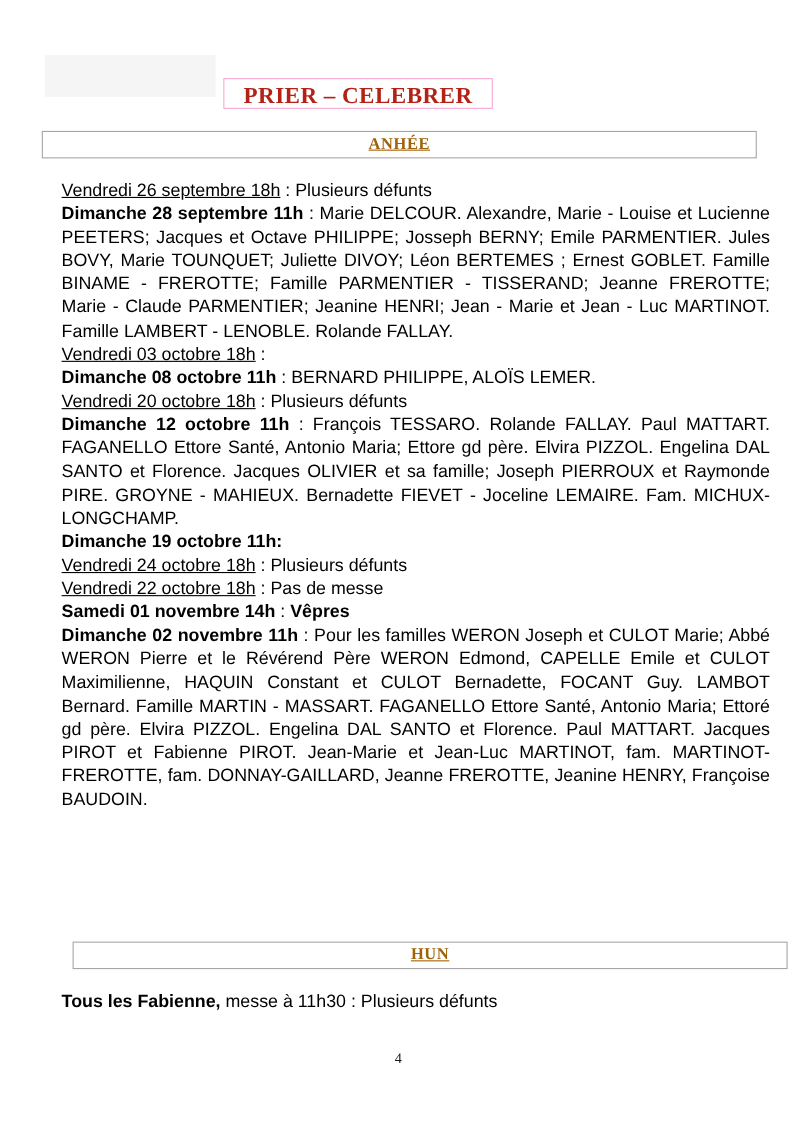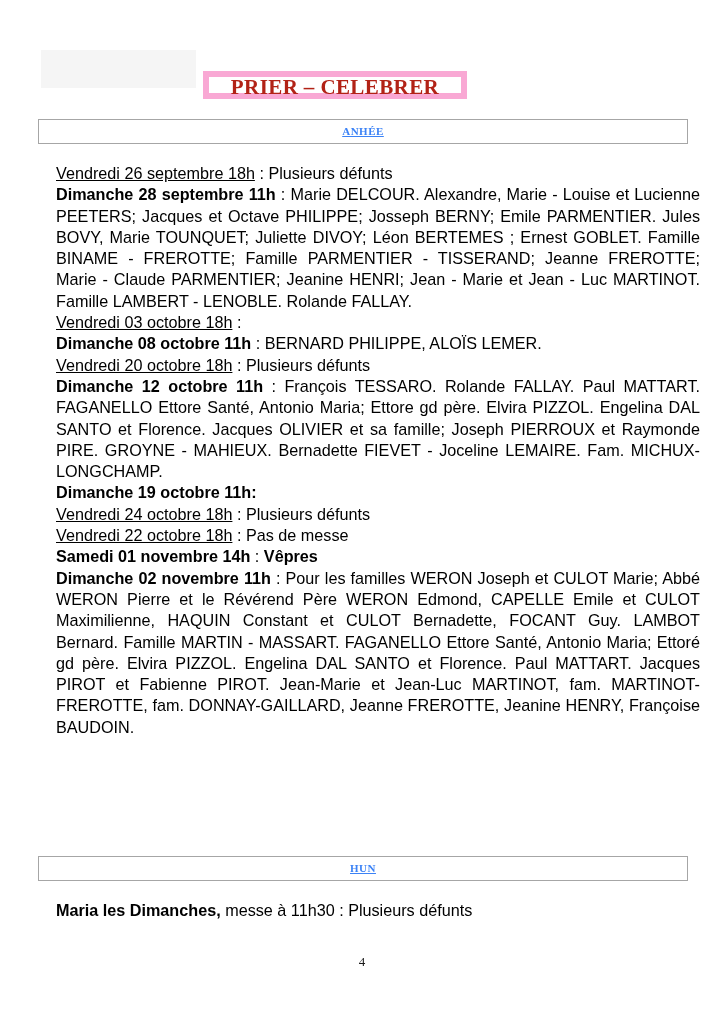--- a/index.html
+++ b/index.html
@@ -31,26 +31,26 @@
     width: 155px;
     height: 38px;
     background: #f5f5f5;
   }
 
   
   .title-box {
     position: absolute;
     left: 203px;
     top: 71px;
-    width: 264px;
+    width: 245px;
     height: 28px;
-    border: 6px solid #f9a8d4;
+    border: 1px solid #f9a8d4;
     box-sizing: border-box;
     display: flex;
-    align-items: flex-start;
+    align-items: flex-end;
     justify-content: center;
     background: #ffffff;
   }
   .title-text {
     font-family: "Liberation Serif", serif;
     font-weight: bold;
     font-size: 21px;
     letter-spacing: 0.4px;
     color: #b22216;
     white-space: nowrap;
@@ -64,26 +64,26 @@
     width: 650px;
     height: 25px;
     border: 1px solid #a6a6a6;
     box-sizing: border-box;
     display: flex;
     align-items: center;
     justify-content: center;
     background: #ffffff;
   }
   .section-box.anhee { top: 119px; }
-  .section-box.hun { top: 856px; }
+  .section-box.hun { top: 856px; margin-left: 28px; }
   .section-text {
     font-family: "Liberation Serif", serif;
     font-weight: bold;
-    font-size: 11px;
-    color: #3b82f6;
+    font-size: 15px;
+    color: #a16207;
     text-decoration: underline;
     letter-spacing: 0.5px;
     line-height: 1;
   }
 
   
   .body-text {
     position: absolute;
     left: 56px;
     width: 644px;
@@ -156,18 +156,18 @@
       <p><span class="date-reg">Vendredi 22 octobre 18h</span><span> : </span><span>Pas de messe</span></p>
       <p><span class="date-bold">Samedi 01 novembre 14h</span><span> : </span><span class="bold-plain">Vêpres</span></p>
       <p><span class="date-bold">Dimanche 02 novembre 11h</span><span> : </span><span>Pour les familles WERON Joseph et CULOT Marie; Abbé WERON Pierre et le Révérend Père WERON Edmond, CAPELLE Emile et CULOT Maximilienne, HAQUIN Constant et CULOT Bernadette, FOCANT Guy. LAMBOT Bernard. Famille  MARTIN - MASSART. FAGANELLO Ettore Santé, Antonio Maria; Ettoré gd père. Elvira PIZZOL. Engelina DAL SANTO et Florence. Paul MATTART. Jacques PIROT et Fabienne PIROT. Jean-Marie et Jean-Luc MARTINOT, fam. MARTINOT-FREROTTE, fam. DONNAY-GAILLARD, Jeanne FREROTTE, Jeanine HENRY, Françoise BAUDOIN.</span></p>
     </div>
 
   <div class="section-box hun">
     <span class="section-text">HUN</span>
   </div>
 
   <div class="body-text hun-body">
-      <p><span class="date-bold">Maria les Dimanches,</span><span> </span><span>messe à 11h30 : Plusieurs défunts</span></p>
+      <p><span class="date-bold">Tous les Fabienne,</span><span> </span><span>messe à 11h30 : Plusieurs défunts</span></p>
     </div>
 
   <div class="page-number">4</div>
 
 </div>
 
 </body></html>

